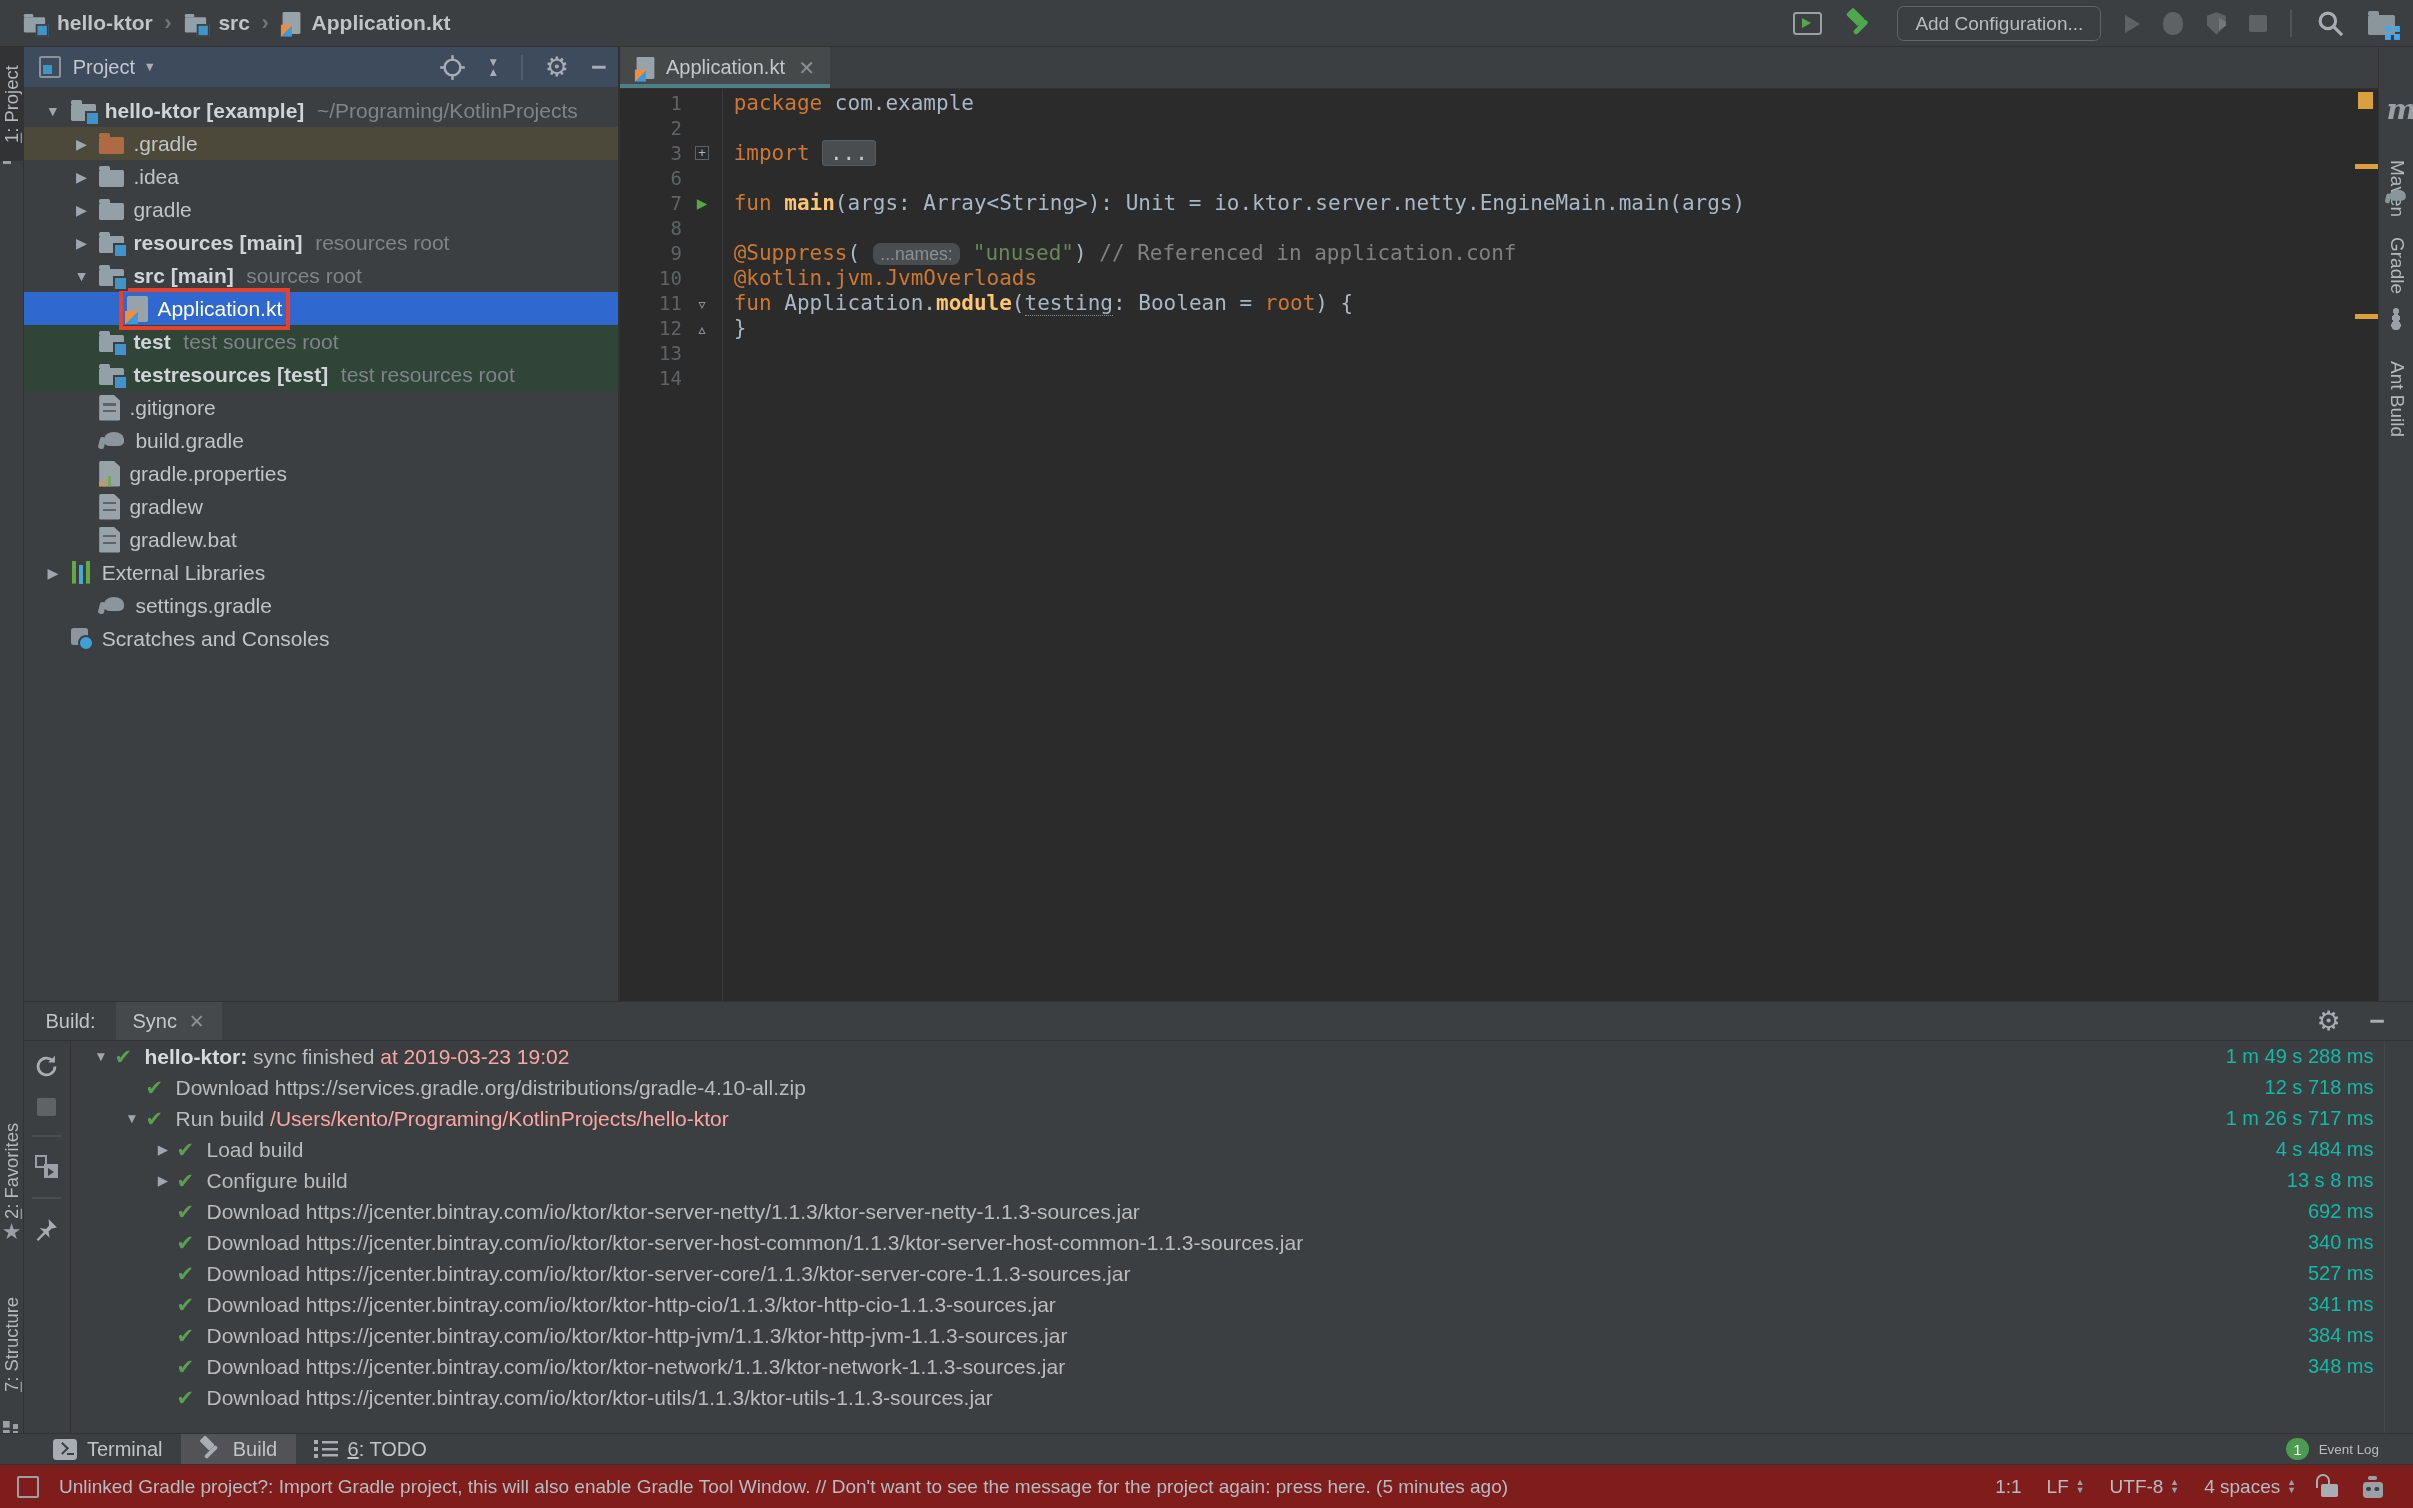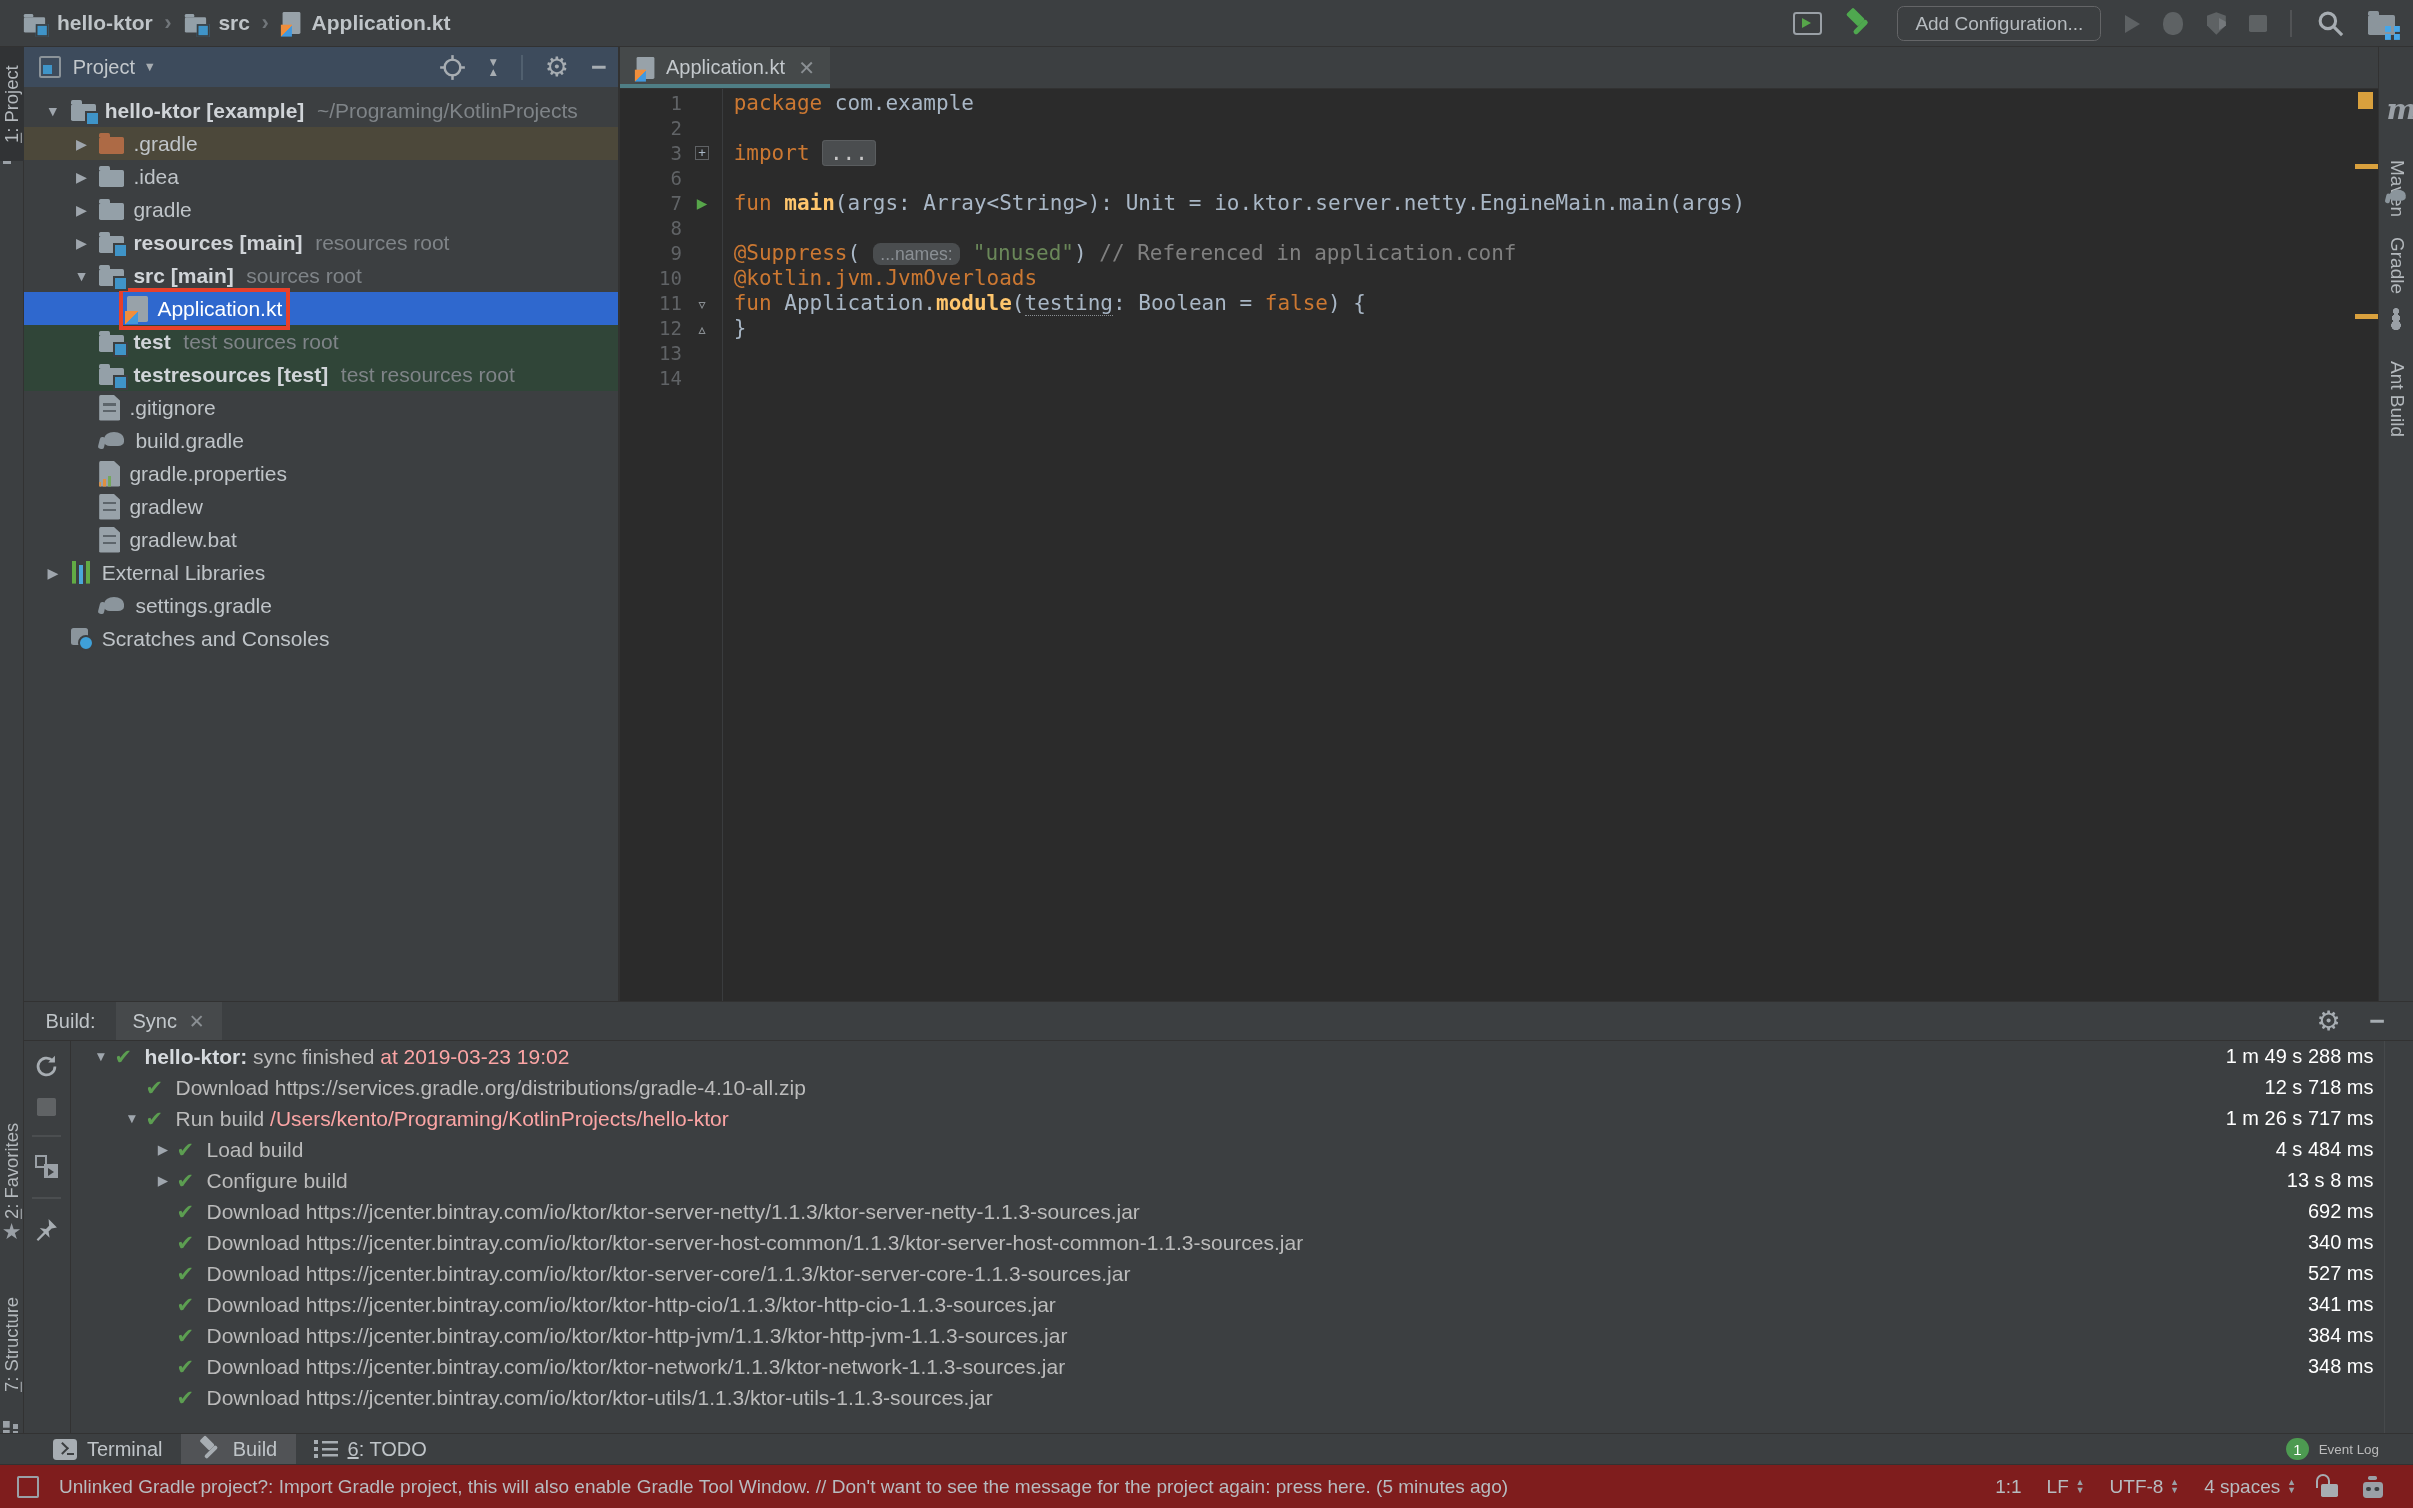--- a/index.html
+++ b/index.html
@@ -179,21 +179,21 @@
   .bp-tb-div { width:28.5px; height:1.7px; background:#4b4e50; }
   .bp-rows { position:absolute; left:47px; top:39px; right:30px; bottom:0; overflow:hidden; }
   .build-row { height:31px; display:flex; align-items:center; font-size:21px; color:#bbbbbb; }
   .br-arrow { width:27px; flex:none; text-align:center; color:#9fa6ad; font-size:13.4px; }
   .br-arrow.d::before { content:"▼"; }
   .br-arrow.r::before { content:"▶"; }
   .br-check { width:30px; flex:none; }
   .br-check::before { content:"✔"; color:#5c9e51; font-size:21px; }
   .br-b { font-weight:bold; color:#d6dade; }
   .br-d { color:#fca5a5; }
-  .br-time { margin-left:auto; color:#ffffff; font-size:20px; padding-right:10px; white-space:nowrap; }
+  .br-time { margin-left:auto; color:#14b8a6; font-size:20px; padding-right:10px; white-space:nowrap; }
   .bp-scroll { position:absolute; right:29px; top:39px; bottom:0; width:0.8px; background:#46494b; }
 
   
   .bottombar { position:absolute; left:0; top:1433px; width:2413px; height:31px; background:#3c3f41; border-top:0.8px solid #323232; display:flex; align-items:stretch; }
   .bb-item { display:flex; align-items:center; gap:10px; font-size:20px; color:#bfc4c8; padding:0 18.4px; }
   .bb-item.first { margin-left:35px; }
   .bb-item.active { background:#515356; }
   .bb-right { margin-left:auto; display:flex; align-items:center; gap:10px; padding-right:34px; }
   .ev-badge { width:22.6px; height:22.6px; border-radius:50%; background:#4d9a51; color:#fff; font-size:15px; display:flex; align-items:center; justify-content:center; }
 
@@ -468,21 +468,21 @@
         <div class="code-line">
           <span class="ln">10</span>
           <span class="fold"></span>
           <span class="ctext"><span class="tok-kw">@kotlin.jvm.JvmOverloads</span></span>
         </div>
         <div class="code-line">
           <span class="ln">11</span>
           <span class="fold">
             <span class="fo"></span>
           </span>
-          <span class="ctext"><span class="tok-kw">fun</span><span class="tok-txt"> Application.</span><span class="tok-fn">module</span><span class="tok-txt">(</span><span class="tok-param">testing</span><span class="tok-txt">: Boolean = </span><span class="tok-kw">false</span><span class="tok-txt">) {</span></span>
+          <span class="ctext"><span class="tok-kw">fun</span><span class="tok-txt"> Application.</span><span class="tok-fn">module</span><span class="tok-txt">(</span><span class="tok-param">testing</span><span class="tok-txt">: Boolean = </span><span class="tok-kw">root</span><span class="tok-txt">) {</span></span>
         </div>
         <div class="code-line">
           <span class="ln">12</span>
           <span class="fold">
             <span class="fc"></span>
           </span>
           <span class="ctext"><span class="tok-txt">}</span></span>
         </div>
         <div class="code-line">
           <span class="ln">13</span>

